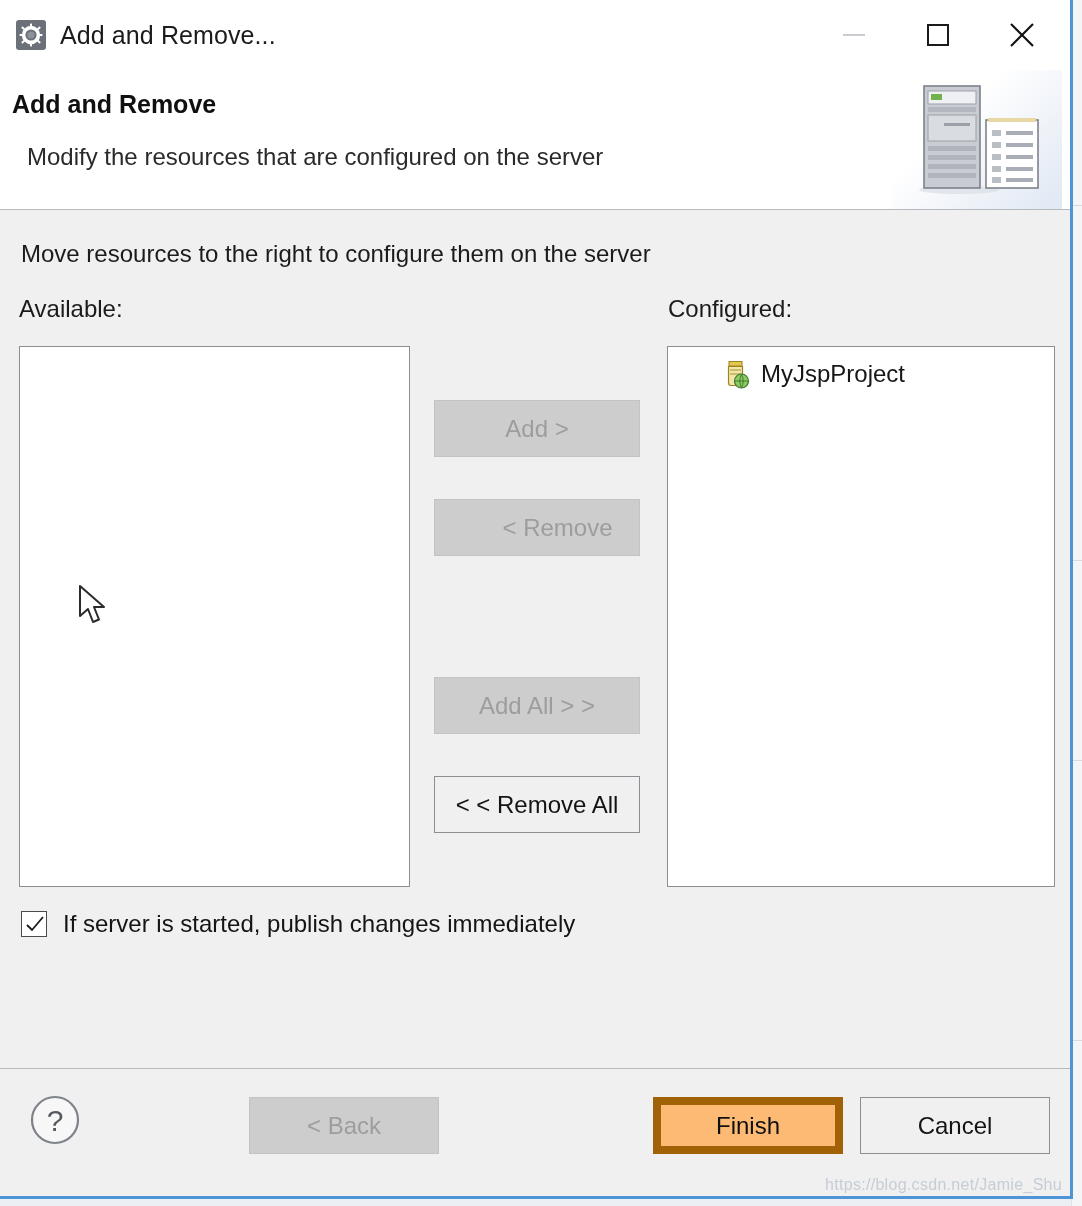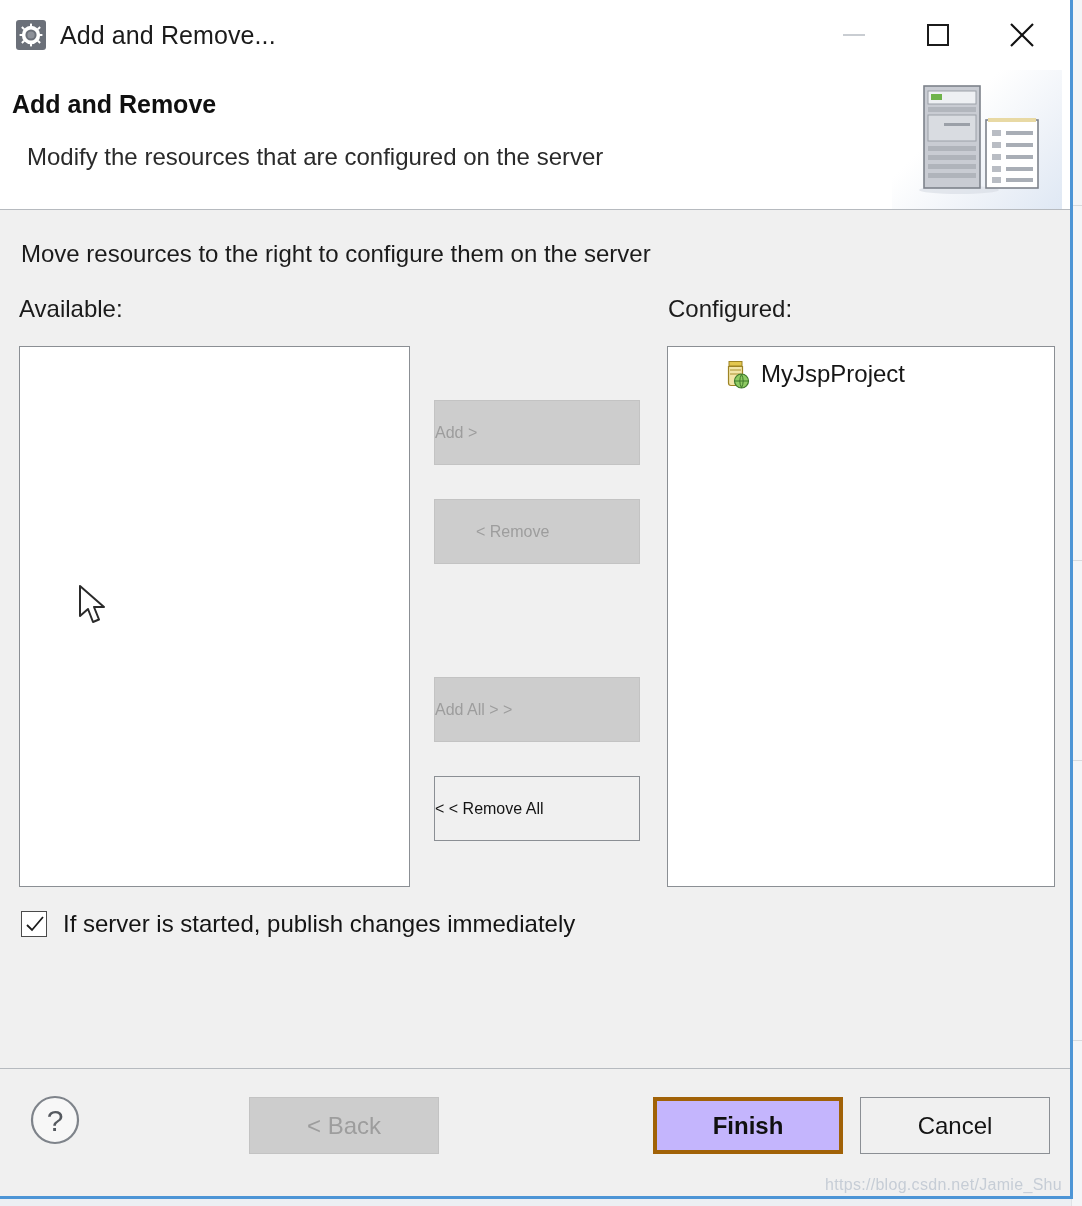--- a/index.html
+++ b/index.html
@@ -223,27 +223,27 @@
     left: 78px;
     top: 374px;
     pointer-events: none;
   }
 
   
   .mid-btn {
     position: absolute;
     left: 434px;
     width: 206px;
-    height: 65px;
-    box-sizing: border-box;
-    font-size: 16px;
+    height: 57px;
+    box-sizing: border-box;
+    font-size: 24px;
     font-family: "Liberation Sans", sans-serif;
     display: flex;
     align-items: center;
-    justify-content: flex-start;
+    justify-content: center;
     cursor: default;
   }
   .mid-btn.disabled {
     background: #cdcdcd;
     border: 1px solid #c3c3c3;
     color: #9d9d9d;
   }
   .mid-btn.enabled {
     background: #f0f0f0;
     border: 1px solid #8b8f94;
@@ -309,24 +309,23 @@
     background: #cdcdcd;
     border: 1px solid #c3c3c3;
     color: #9d9d9d;
   }
   .foot-btn.enabled {
     background: #f0f0f0;
     border: 1px solid #8b8f94;
     color: #141414;
   }
   .foot-btn.focused {
-    background: #c4b5fd;
-    border: 4px solid #a16207;
+    background: #fdba74;
+    border: 8px solid #a16207;
     color: #101010;
-    font-weight: bold;
   }
   .btn-back   { left: 249px; }
   .btn-next   { left: 447px; }
   .btn-finish { left: 653px; }
   .btn-cancel { left: 860px; }
 
   .watermark {
     position: absolute;
     right: 8px;
     bottom: 2px;

